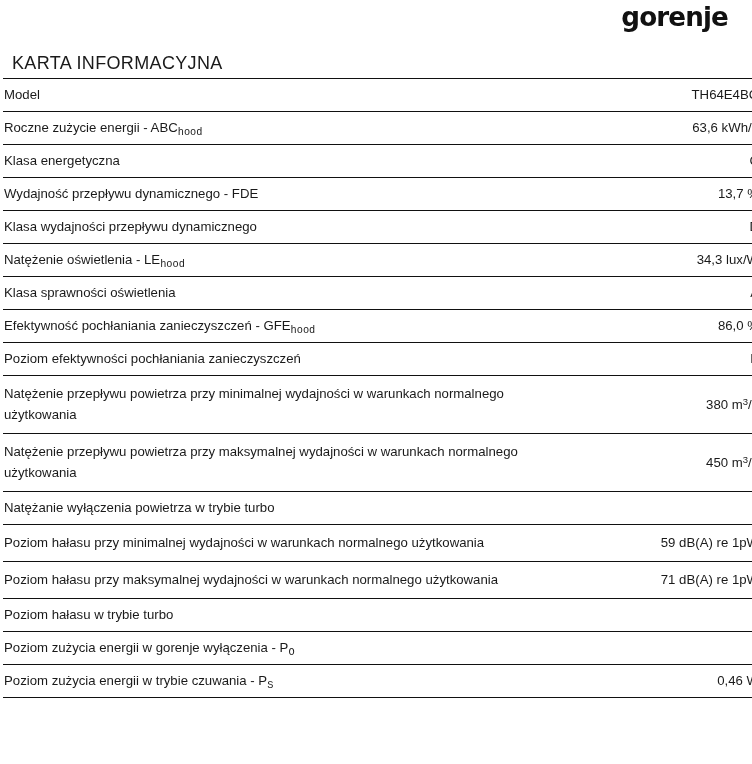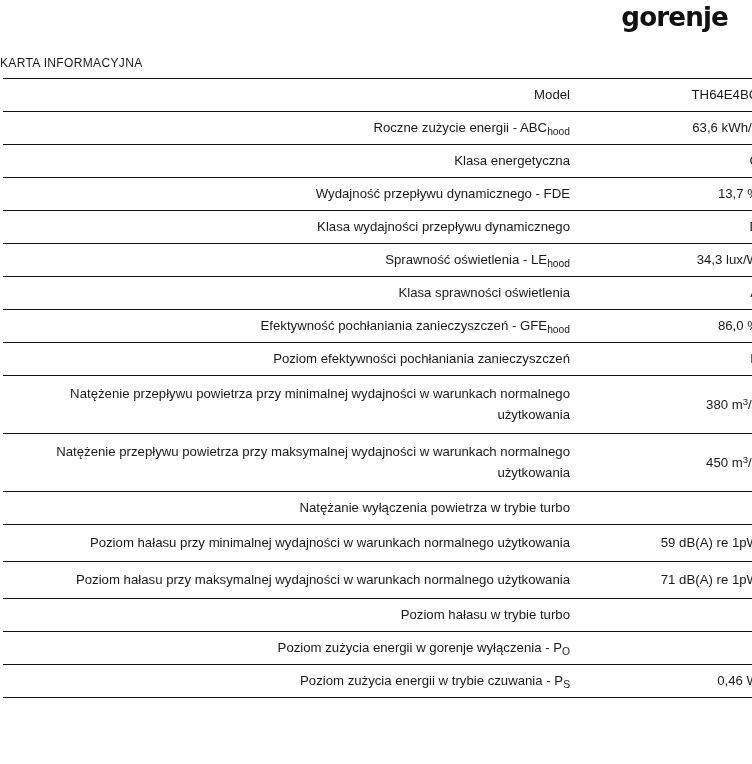--- a/index.html
+++ b/index.html
@@ -40,22 +40,22 @@
     line-height: 30px;
     letter-spacing: -0.9px;
     color: #111111;
     transform: scaleX(0.97);
     transform-origin: right center;
     white-space: nowrap;
   }
 
   
   .sheet-title {
-    margin: 17px 0 0 0;
-    font-size: 12px;
+    margin: 17px 0 0 12px;
+    font-size: 18px;
     line-height: 20px;
     font-weight: 400;
     letter-spacing: 0.35px;
     color: #1a1a1a;
     white-space: nowrap;
   }
 
   
   .spec-table {
     margin: 5px 4px 0 3px;
@@ -73,36 +73,37 @@
     vertical-align: middle;
     font-size: 13.2px;
     line-height: 21px;
     color: #1a1a1a;
     padding: 5px 0 6px 0;
   }
   .spec-table td.label {
     width: 566px;
     padding-right: 10px;
     padding-left: 1px;
-    text-align: right;
+    text-align: left;
   }
   .spec-table td.value {
     width: 179px;
     text-align: right;
     padding-right: 5px;
     white-space: nowrap;
   }
   .spec-table tr.two-line td {
     padding-top: 7px;
     padding-bottom: 8px;
   }
   sub {
     font-size: 0.78em;
     line-height: 0;
     vertical-align: -0.28em;
+    font-family: Liberation Mono, monospace;
   }
   sup {
     font-size: 0.72em;
     line-height: 0;
     vertical-align: 0.42em;
   }
 </style>
 </head>
 <body>
 
@@ -130,21 +131,21 @@
         </tr>
         <tr>
           <td class="label"><span>Wydajność przepływu dynamicznego - FDE</span></td>
           <td class="value"><span>13,7 %</span></td>
         </tr>
         <tr>
           <td class="label"><span>Klasa wydajności przepływu dynamicznego</span></td>
           <td class="value"><span>D</span></td>
         </tr>
         <tr>
-          <td class="label"><span>Sprawność oświetlenia - LE</span><sub>hood</sub></td>
+          <td class="label"><span>Natężenie oświetlenia - LE</span><sub>hood</sub></td>
           <td class="value"><span>34,3 lux/W</span></td>
         </tr>
         <tr>
           <td class="label"><span>Klasa sprawności oświetlenia</span></td>
           <td class="value"><span>A</span></td>
         </tr>
         <tr>
           <td class="label"><span>Efektywność pochłaniania zanieczyszczeń - GFE</span><sub>hood</sub></td>
           <td class="value"><span>86,0 %</span></td>
         </tr>

